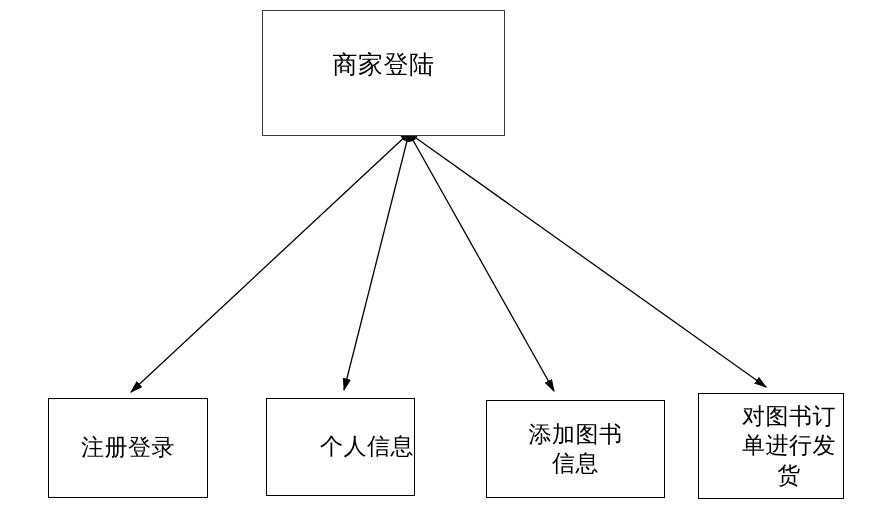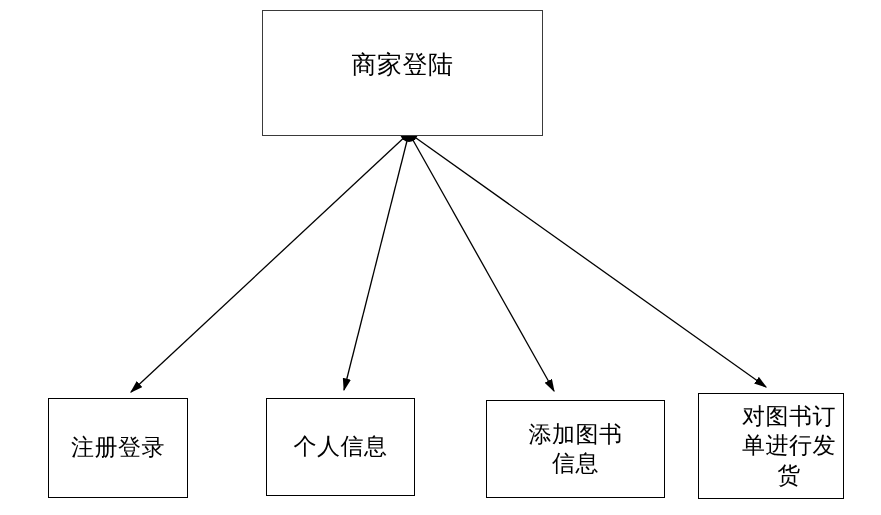--- a/index.html
+++ b/index.html
@@ -38,39 +38,40 @@
   .node-label {
     display: block;
     color: #000000;
     line-height: 1.28;
     white-space: pre-line;
     letter-spacing: 0.5px;
   }
   #node-root {
     left: 262px;
     top: 10px;
-    width: 281px;
+    width: 243px;
     height: 126px;
     border-color: #3a3a3a;
   }
   #node-root .node-label {
     font-size: 25px;
     padding-bottom: 16px;
   }
   #node-register {
     left: 48px;
     top: 398px;
-    width: 140px;
+    width: 160px;
     height: 100px;
   }
   #node-profile {
     left: 266px;
     top: 398px;
     width: 149px;
     height: 98px;
+    justify-content: flex-end;
   }
   #node-add-book {
     left: 486px;
     top: 400px;
     width: 179px;
     height: 98px;
   }
   #node-ship-order {
     left: 698px;
     top: 393px;

